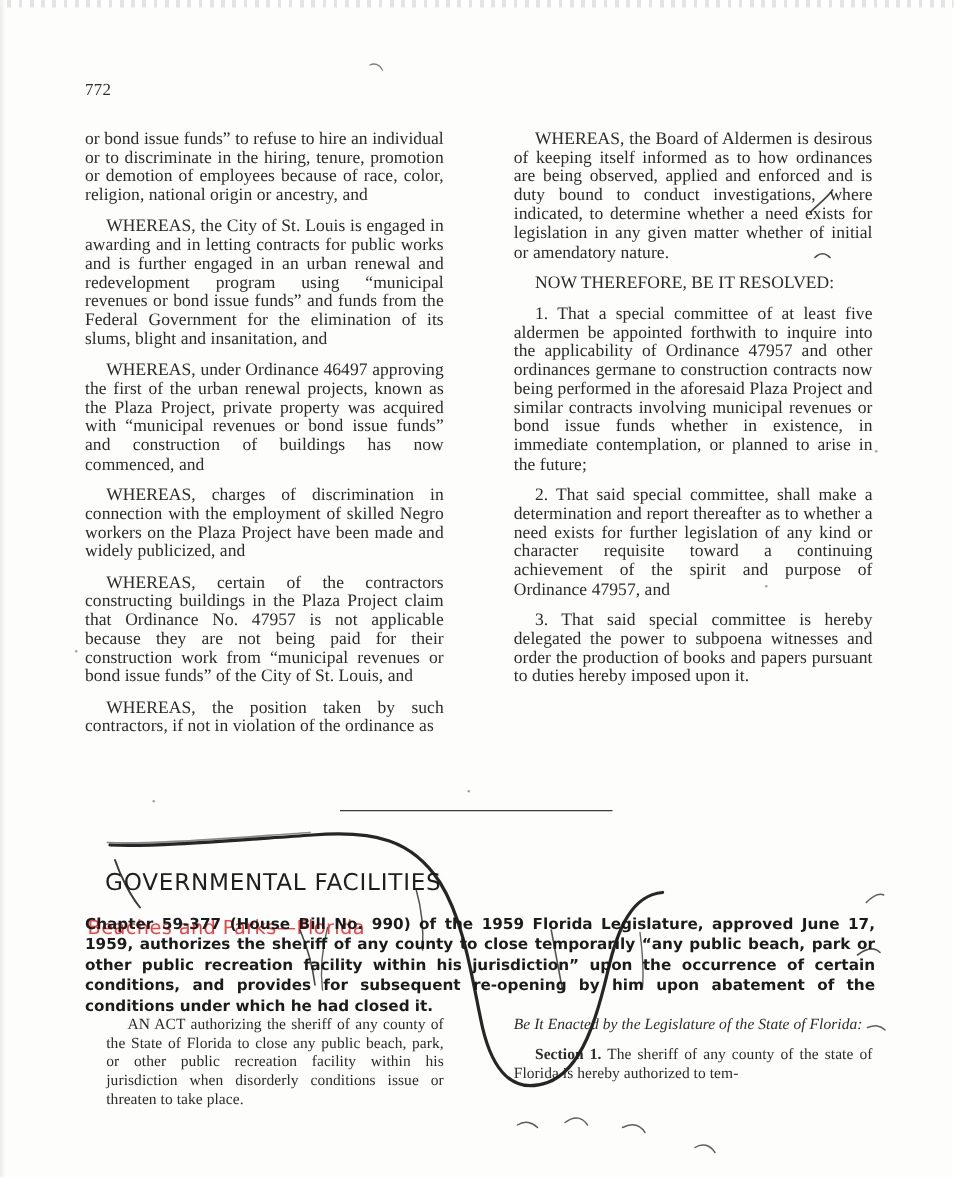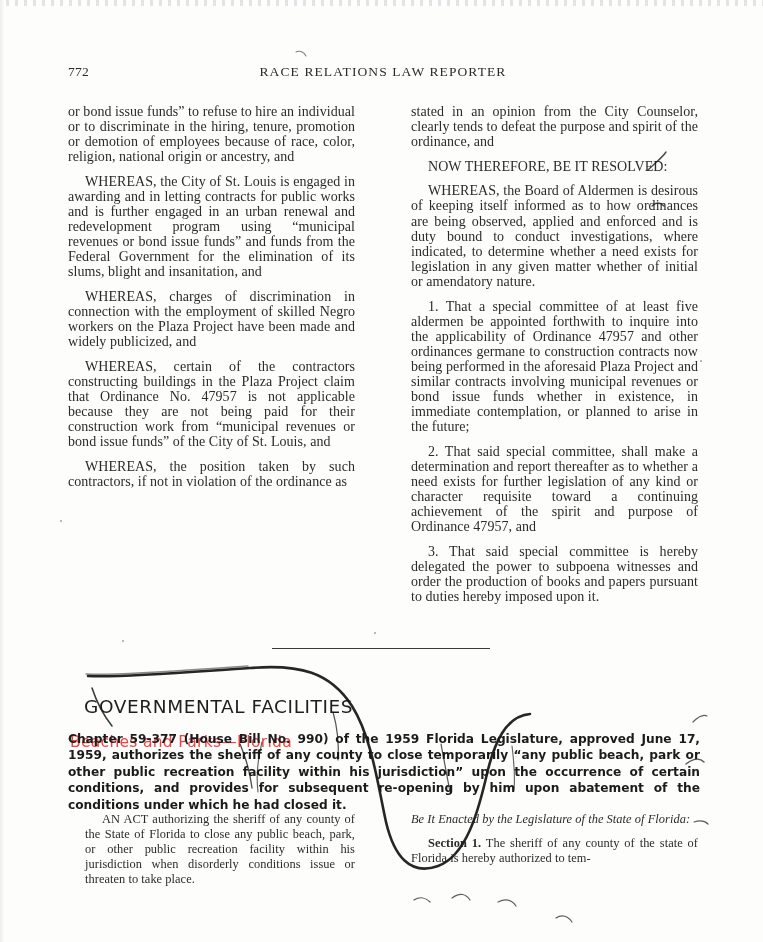--- a/index.html
+++ b/index.html
@@ -167,35 +167,34 @@
 </head>
 <body>
 
 <div class="page">
 
   <div class="scan-edge-top"></div>
   <div class="scan-edge-left"></div>
 
   <div class="runhead">
     <div class="folio">772</div>
-    <div class="runtitle">RACE RELATIONS LAW REPORTER</div>
   </div>
 
   <div class="cols">
     <div class="col left">
       <p class="flush">or bond issue funds” to refuse to hire an individual or to discriminate in the hiring, tenure, promotion or demotion of employees because of race, color, religion, national origin or ancestry, and</p>
       <p>WHEREAS, the City of St. Louis is engaged in awarding and in letting contracts for public works and is further engaged in an urban renewal and redevelopment program using “municipal revenues or bond issue funds” and funds from the Federal Government for the elimination of its slums, blight and insanitation, and</p>
+      <p>WHEREAS, under Ordinance 46497 approving the first of the urban renewal projects, known as the Plaza Project, private property was acquired with “municipal revenues or bond issue funds” and construction of buildings has now commenced, and</p>
       <p>WHEREAS, charges of discrimination in connection with the employment of skilled Negro workers on the Plaza Project have been made and widely publicized, and</p>
       <p>WHEREAS, certain of the contractors constructing buildings in the Plaza Project claim that Ordinance No. 47957 is not applicable because they are not being paid for their construction work from “municipal revenues or bond issue funds” of the City of St. Louis, and</p>
       <p>WHEREAS, the position taken by such contractors, if not in violation of the ordinance as</p>
     </div>
     <div class="col right">
-      <p class="flush">stated in an opinion from the City Counselor, clearly tends to defeat the purpose and spirit of the ordinance, and</p>
+      <p>WHEREAS, the Board of Aldermen is desirous of keeping itself informed as to how ordinances are being observed, applied and enforced and is duty bound to conduct investigations, where indicated, to determine whether a need exists for legislation in any given matter whether of initial or amendatory nature.</p>
       <p>NOW THEREFORE, BE IT RESOLVED:</p>
-      <p>WHEREAS, the Board of Aldermen is desirous of keeping itself informed as to how ordinances are being observed, applied and enforced and is duty bound to conduct investigations, where indicated, to determine whether a need exists for legislation in any given matter whether of initial or amendatory nature.</p>
       <p>1. That a special committee of at least five aldermen be appointed forthwith to inquire into the applicability of Ordinance 47957 and other ordinances germane to construction contracts now being performed in the aforesaid Plaza Project and similar contracts involving municipal revenues or bond issue funds whether in existence, in immediate contemplation, or planned to arise in the future;</p>
       <p>2. That said special committee, shall make a determination and report thereafter as to whether a need exists for further legislation of any kind or character requisite toward a continuing achievement of the spirit and purpose of Ordinance 47957, and</p>
       <p>3. That said special committee is hereby delegated the power to subpoena witnesses and order the production of books and papers pursuant to duties hereby imposed upon it.</p>
     </div>
     <div class="clear"></div>
   </div>
 
   <div class="rule"></div>
 
   <div class="sect">

